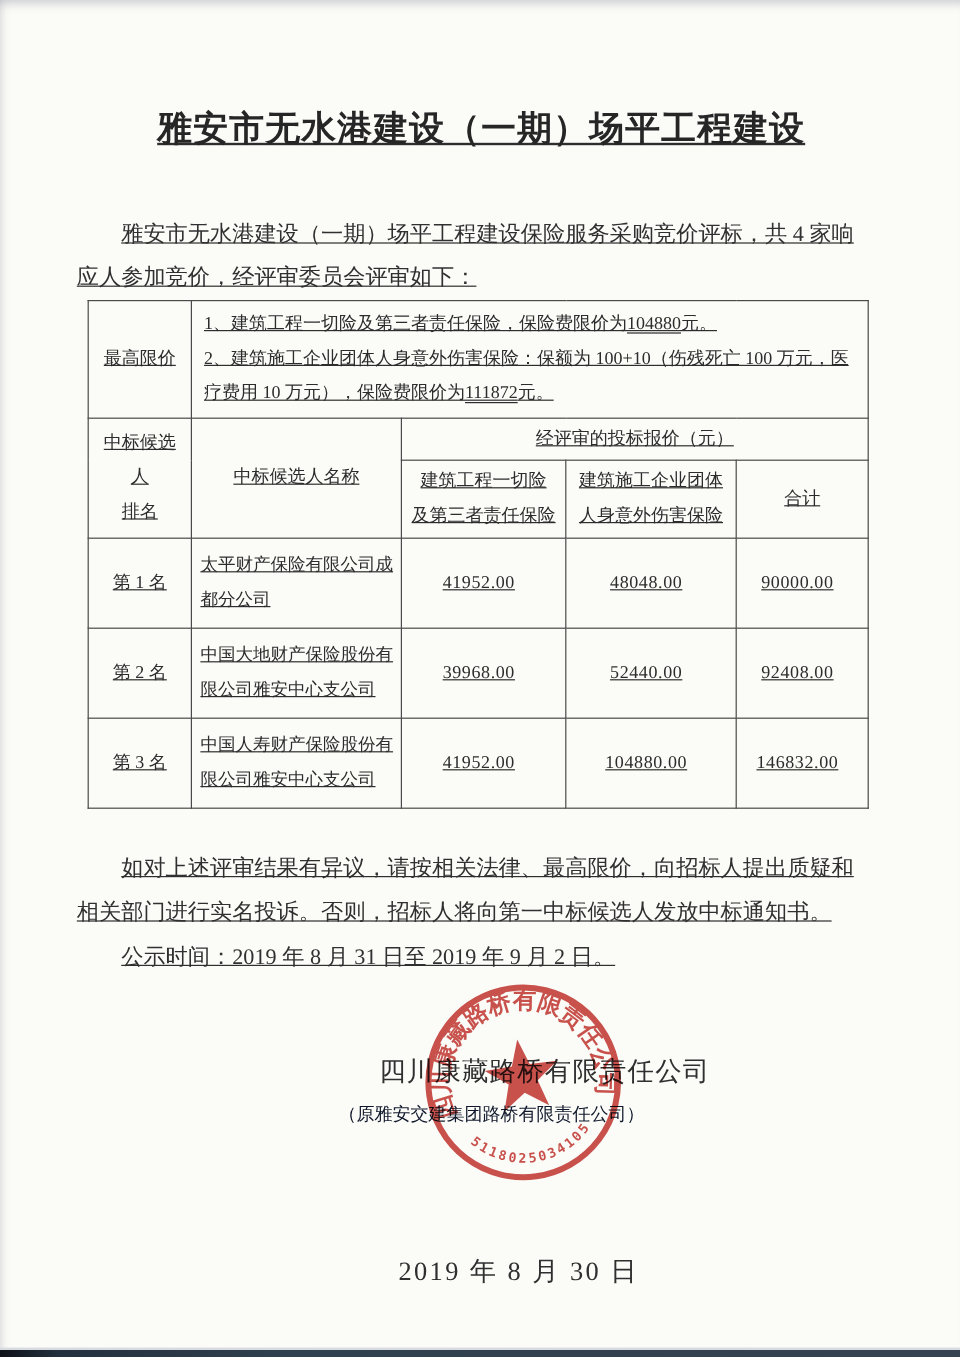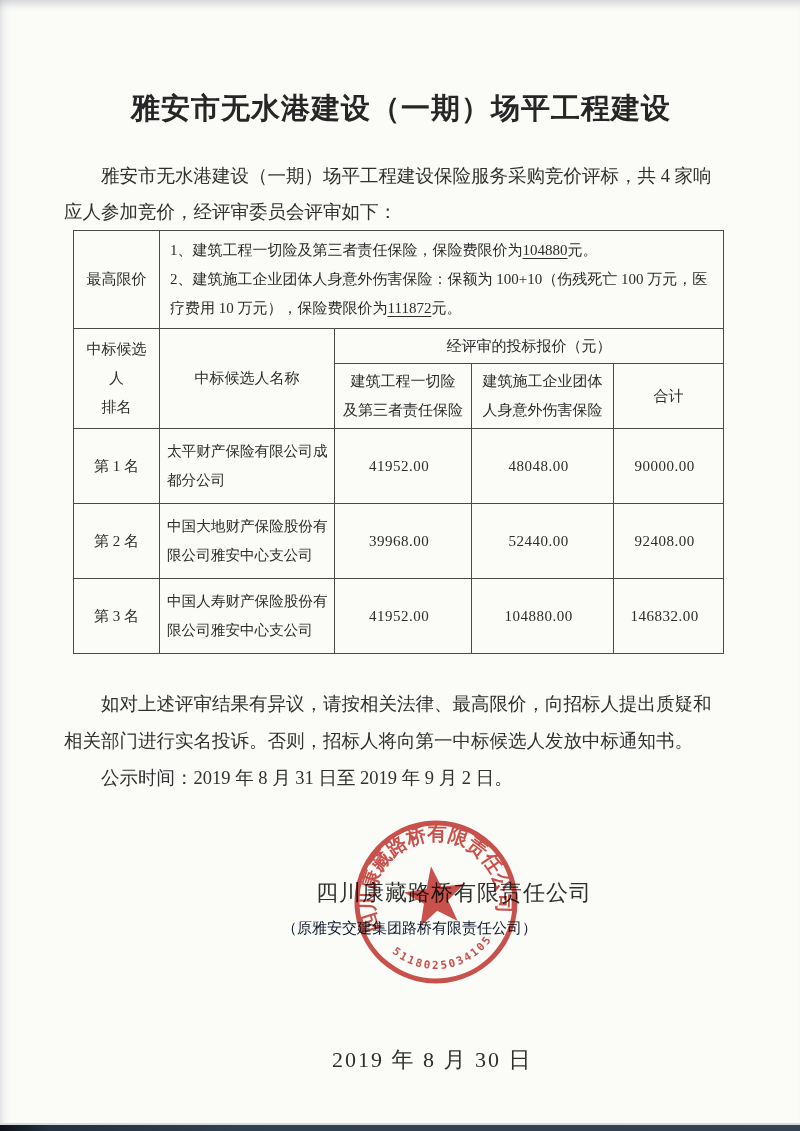--- a/index.html
+++ b/index.html
@@ -6,20 +6,21 @@
   .page {
     position:relative;
     width:800px; height:1131px;
     margin:0 auto;
     background:#fbfbf8;
     overflow:hidden;
     font-family:"Liberation Serif","DejaVu Serif",serif;
     color:#2e2e2e;
     box-shadow: inset 0 10px 8px -7px rgba(130,135,145,.38),
                 inset 9px 0 8px -8px rgba(130,135,145,.30);
+    text-decoration: underline;
   }
   .scan-strip {
     position:absolute; left:0; bottom:0; width:100%; height:6px;
     background:linear-gradient(to right,#0e1117 0%,#23303d 6%,#31404e 30%,#35424f 100%);
   }
   .scan-strip-line {
     position:absolute; left:0; bottom:6px; width:100%; height:2px;
     background:#d7dade;
   }
   .content { padding:0 62px 0 64px; }
@@ -35,21 +36,21 @@
     color:#262626;
   }
 
   .para {
     white-space:pre-line;
     font-size:18.5px;
     line-height:36px;
     text-indent:2em;
     color:#303030;
   }
-  .intro   { margin:28px 0 0 0; }
+  .intro   { margin:48px 0 0 0; }
   .closing { margin:32px 0 0 0; line-height:37px; }
   .period  { margin:0; line-height:37px; }
 
   table.result {
     border-collapse:collapse;
     table-layout:fixed;
     width:650px;
     margin:0 0 0 9px;
     font-size:15px;
     color:#2c2c2c;

